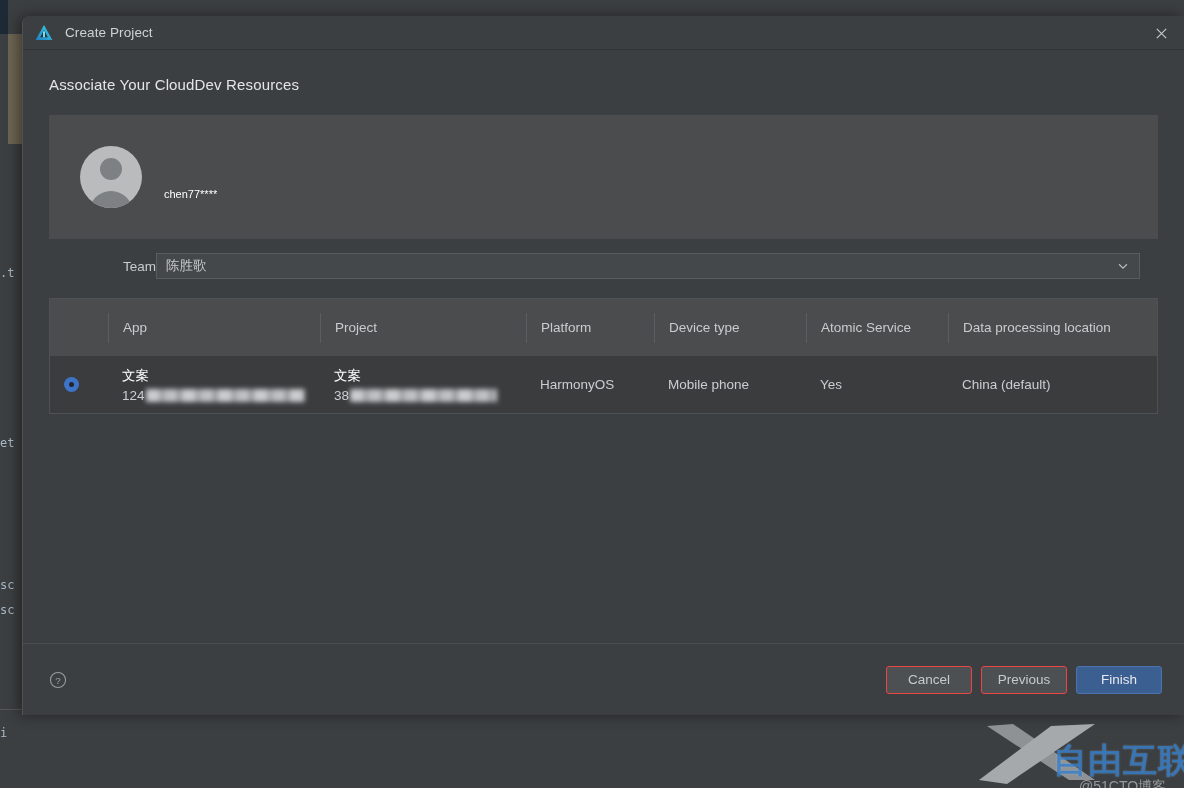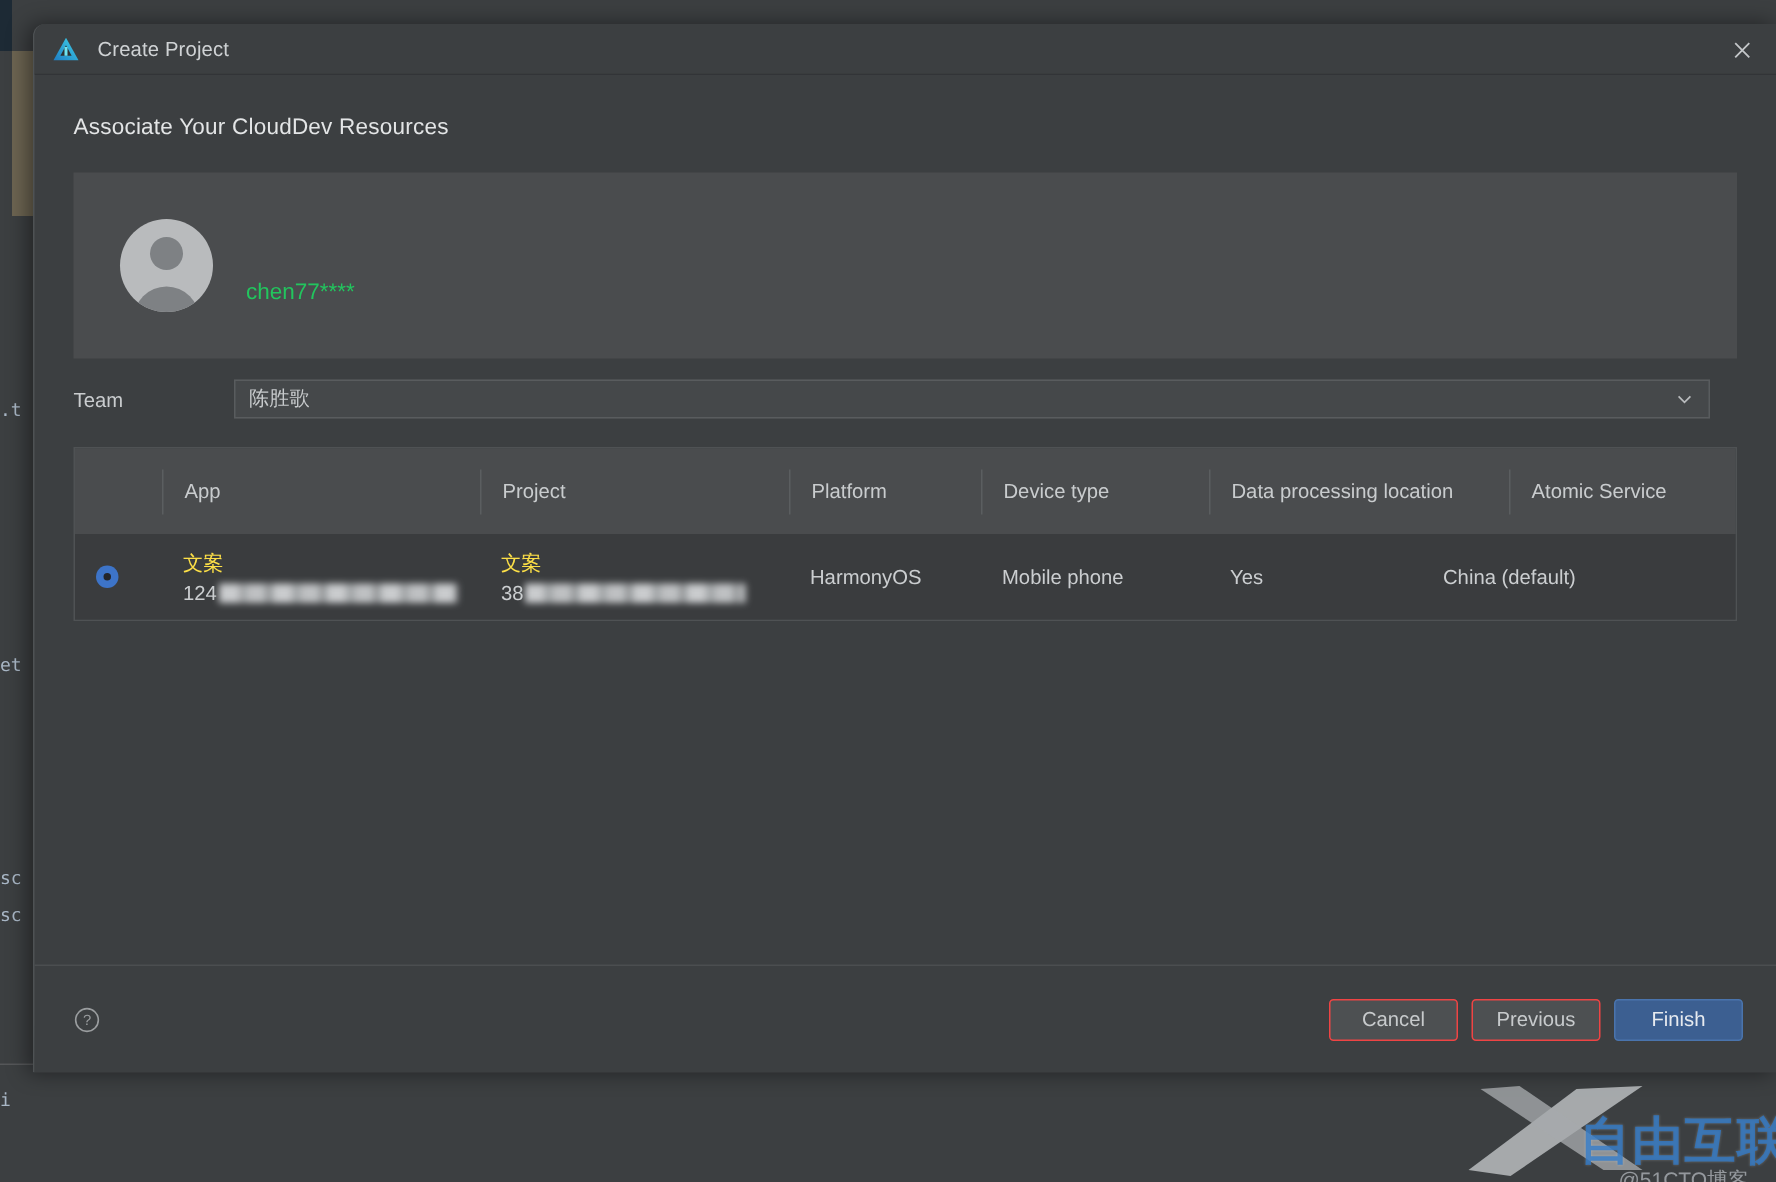--- a/index.html
+++ b/index.html
@@ -92,29 +92,30 @@
     position:absolute; left:50%; top:12px; transform:translateX(-50%);
     width:22px; height:22px; border-radius:50%; background:#7e8184;
   }
   #avatar .body {
     position:absolute; left:50%; bottom:-13px; transform:translateX(-50%);
     width:44px; height:30px; border-radius:22px 22px 0 0; background:#7e8184;
   }
   #account-name {
     margin-left: 22px;
     margin-top: 34px;
-    font-size: 15px;
-    color: #22c55e;
+    font-size: 11px;
+    color: #ffffff;
     text-align: right;
   }
 
   
   .form-row {
     display: flex; align-items: center;
     margin-top: 14px;
+    text-align: right;
   }
   .form-label {
     width: 107px;
     font-size: 13.5px;
     color: #c9ccce;
     flex: 0 0 auto;
   }
   .field {
     height: 26px;
     background: #45484a;
@@ -179,21 +180,21 @@
   #table-head .c-radio { border-left: none; }
 
   .radio {
     width: 15px; height: 15px; border-radius: 50%;
     background: #3d74c8;
     display: flex; align-items: center; justify-content: center;
     cursor: pointer;
   }
   .radio .dot { width: 5px; height: 5px; border-radius: 50%; background: #23252a; }
 
-  .cell-title { font-size: 13.5px; color: #fde047; margin-bottom: 3px; }
+  .cell-title { font-size: 13.5px; color: #ffffff; margin-bottom: 3px; }
   .cell-sub {
     font-size: 13.5px; color: #cbced0;
     display: flex; align-items: center;
   }
   .redacted {
     display: inline-block;
     height: 13px;
     margin-left: 1px;
     border-radius: 1px;
     background: repeating-linear-gradient(90deg,
@@ -318,22 +319,22 @@
     </div>
 
 
     <div id="result-table">
       <div id="table-head">
         <div class="th c-radio"></div>
         <div class="th c-app">App</div>
         <div class="th c-project">Project</div>
         <div class="th c-platform">Platform</div>
         <div class="th c-device">Device type</div>
+        <div class="th c-atomic">Atomic Service</div>
         <div class="th c-location">Data processing location</div>
-        <div class="th c-atomic">Atomic Service</div>
       </div>
 
       <div class="tr">
         <div class="td c-radio">
           <span class="radio">
             <span class="dot"></span>
           </span>
         </div>
         <div class="td c-app">
           <span class="cell-title">文案</span>

